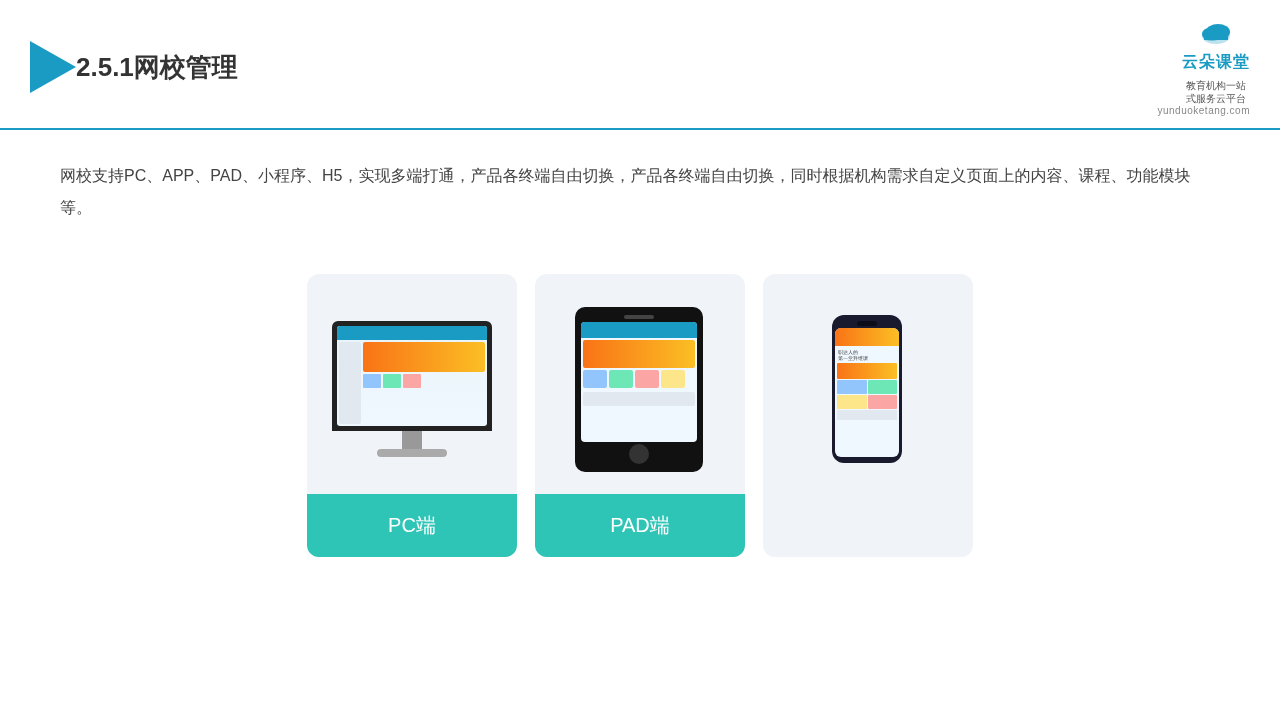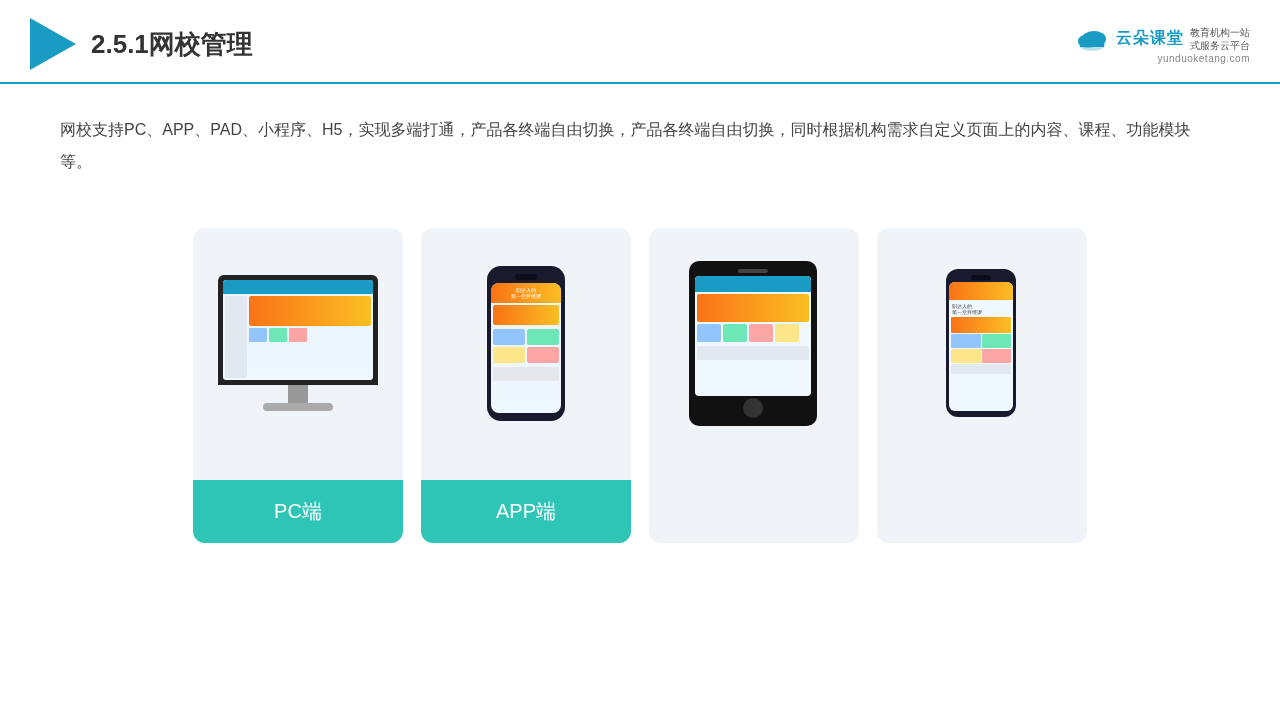--- a/index.html
+++ b/index.html
@@ -15,21 +15,21 @@
     .header {
       display: flex;
       align-items: center;
       justify-content: space-between;
       padding: 18px 30px 12px 30px;
       border-bottom: 2px solid #1a9bc4;
     }
     .header-left {
       display: flex;
       align-items: center;
-      gap: 15px;
+      gap: 0;
     }
     .logo-triangle {
       width: 0;
       height: 0;
       border-top: 26px solid transparent;
       border-bottom: 26px solid transparent;
       border-left: 46px solid #1a9bc4;
     }
     .page-title {
       font-size: 26px;
@@ -43,20 +43,21 @@
     }
     .brand-logo {
       display: flex;
       flex-direction: column;
       align-items: flex-end;
     }
     .brand-logo-top {
       display: flex;
       align-items: center;
       gap: 6px;
+      flex-direction: column;
     }
     .brand-name {
       font-size: 16px;
       color: #1a9bc4;
       font-weight: bold;
       letter-spacing: 1px;
     }
     .brand-url {
       font-size: 10px;
       color: #888;
@@ -81,21 +82,20 @@
     }
 
     .card {
       background: #f0f4f9;
       border-radius: 12px;
       width: 210px;
       display: flex;
       flex-direction: column;
       align-items: center;
       overflow: hidden;
-      gap: 32px;
     }
 
     .card-image-area {
       width: 100%;
       height: 220px;
       display: flex;
       align-items: center;
       justify-content: center;
       padding: 20px 10px 10px;
     }
@@ -439,47 +439,20 @@
             </div>
           </div>
         </div>
         <div class="monitor-neck"></div>
         <div class="monitor-base"></div>
       </div>
     </div>
     <div class="card-label">PC端</div>
   </div>
 
-  <div class="card">
-    <div class="card-image-area">
-      <div class="phone-device">
-        <div class="phone-outer">
-          <div class="phone-notch"></div>
-          <div class="phone-screen">
-            <div class="phone-screen-top">
-              <div class="phone-screen-text">职达人的<br>第一堂升维课</div>
-            </div>
-            <div class="phone-screen-body">
-              <div class="phone-card-orange"></div>
-              <div class="phone-row">
-                <div class="phone-card-mini"></div>
-                <div class="phone-card-mini"></div>
-              </div>
-              <div class="phone-row">
-                <div class="phone-card-mini" style="background:#fde68a;"></div>
-                <div class="phone-card-mini" style="background:#fca5a5;"></div>
-              </div>
-              <div style="height:14px;background:#e5e7eb;border-radius:2px;margin-top:2px;"></div>
-            </div>
-          </div>
-        </div>
-      </div>
-    </div>
-    <div class="card-label">APP端</div>
-  </div>
 
   <div class="card">
     <div class="card-image-area">
       <div class="tablet-device">
         <div class="tablet-outer">
           <div class="tablet-button-top"></div>
           <div class="tablet-screen">
             <div class="tablet-topbar"></div>
             <div class="tablet-content">
               <div class="tablet-banner"></div>
@@ -489,20 +462,21 @@
                 <div class="tablet-item"></div>
                 <div class="tablet-item"></div>
               </div>
               <div style="height:14px;background:#e2e8f0;border-radius:2px;margin-top:2px;"></div>
             </div>
           </div>
           <div class="tablet-bottom"></div>
         </div>
       </div>
     </div>
+    <div class="card-label">PAD端</div>
   </div>
 
 
   <div class="card">
     <div class="card-image-area">
       <div class="phone-mini">
         <div class="phone-mini-outer">
           <div class="phone-mini-notch"></div>
           <div class="phone-mini-screen">
             <div class="phone-mini-top"></div>

